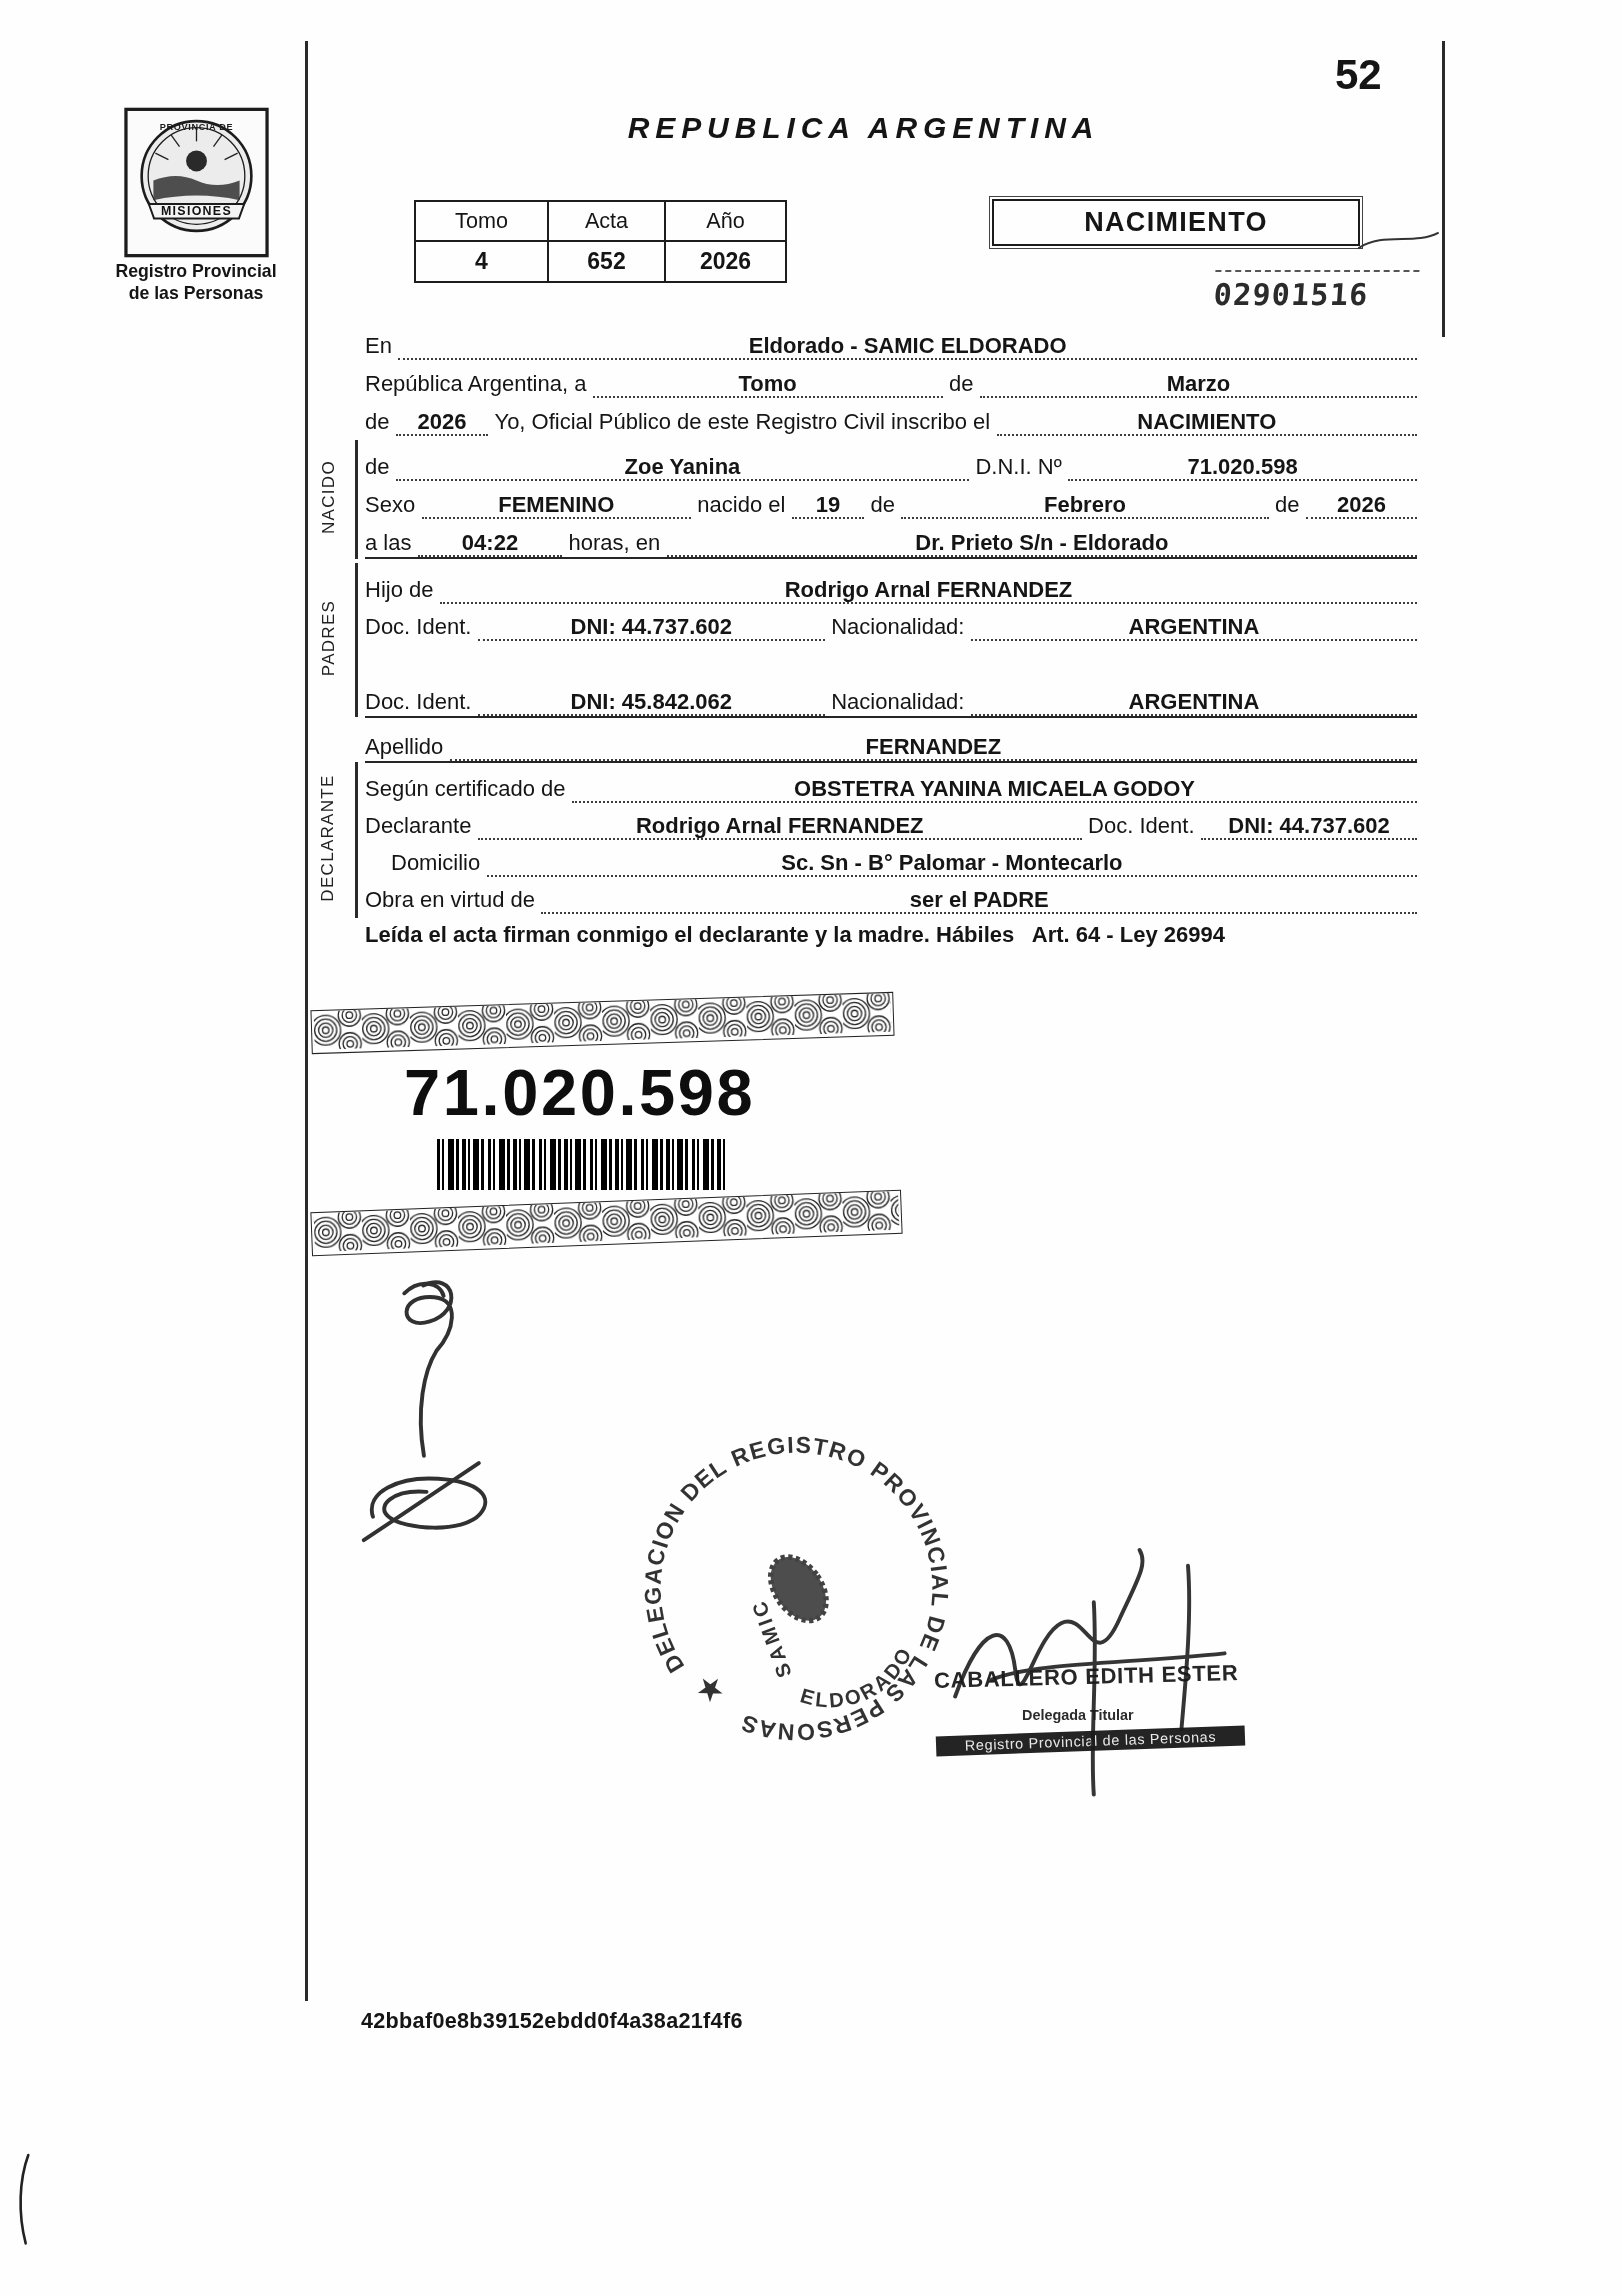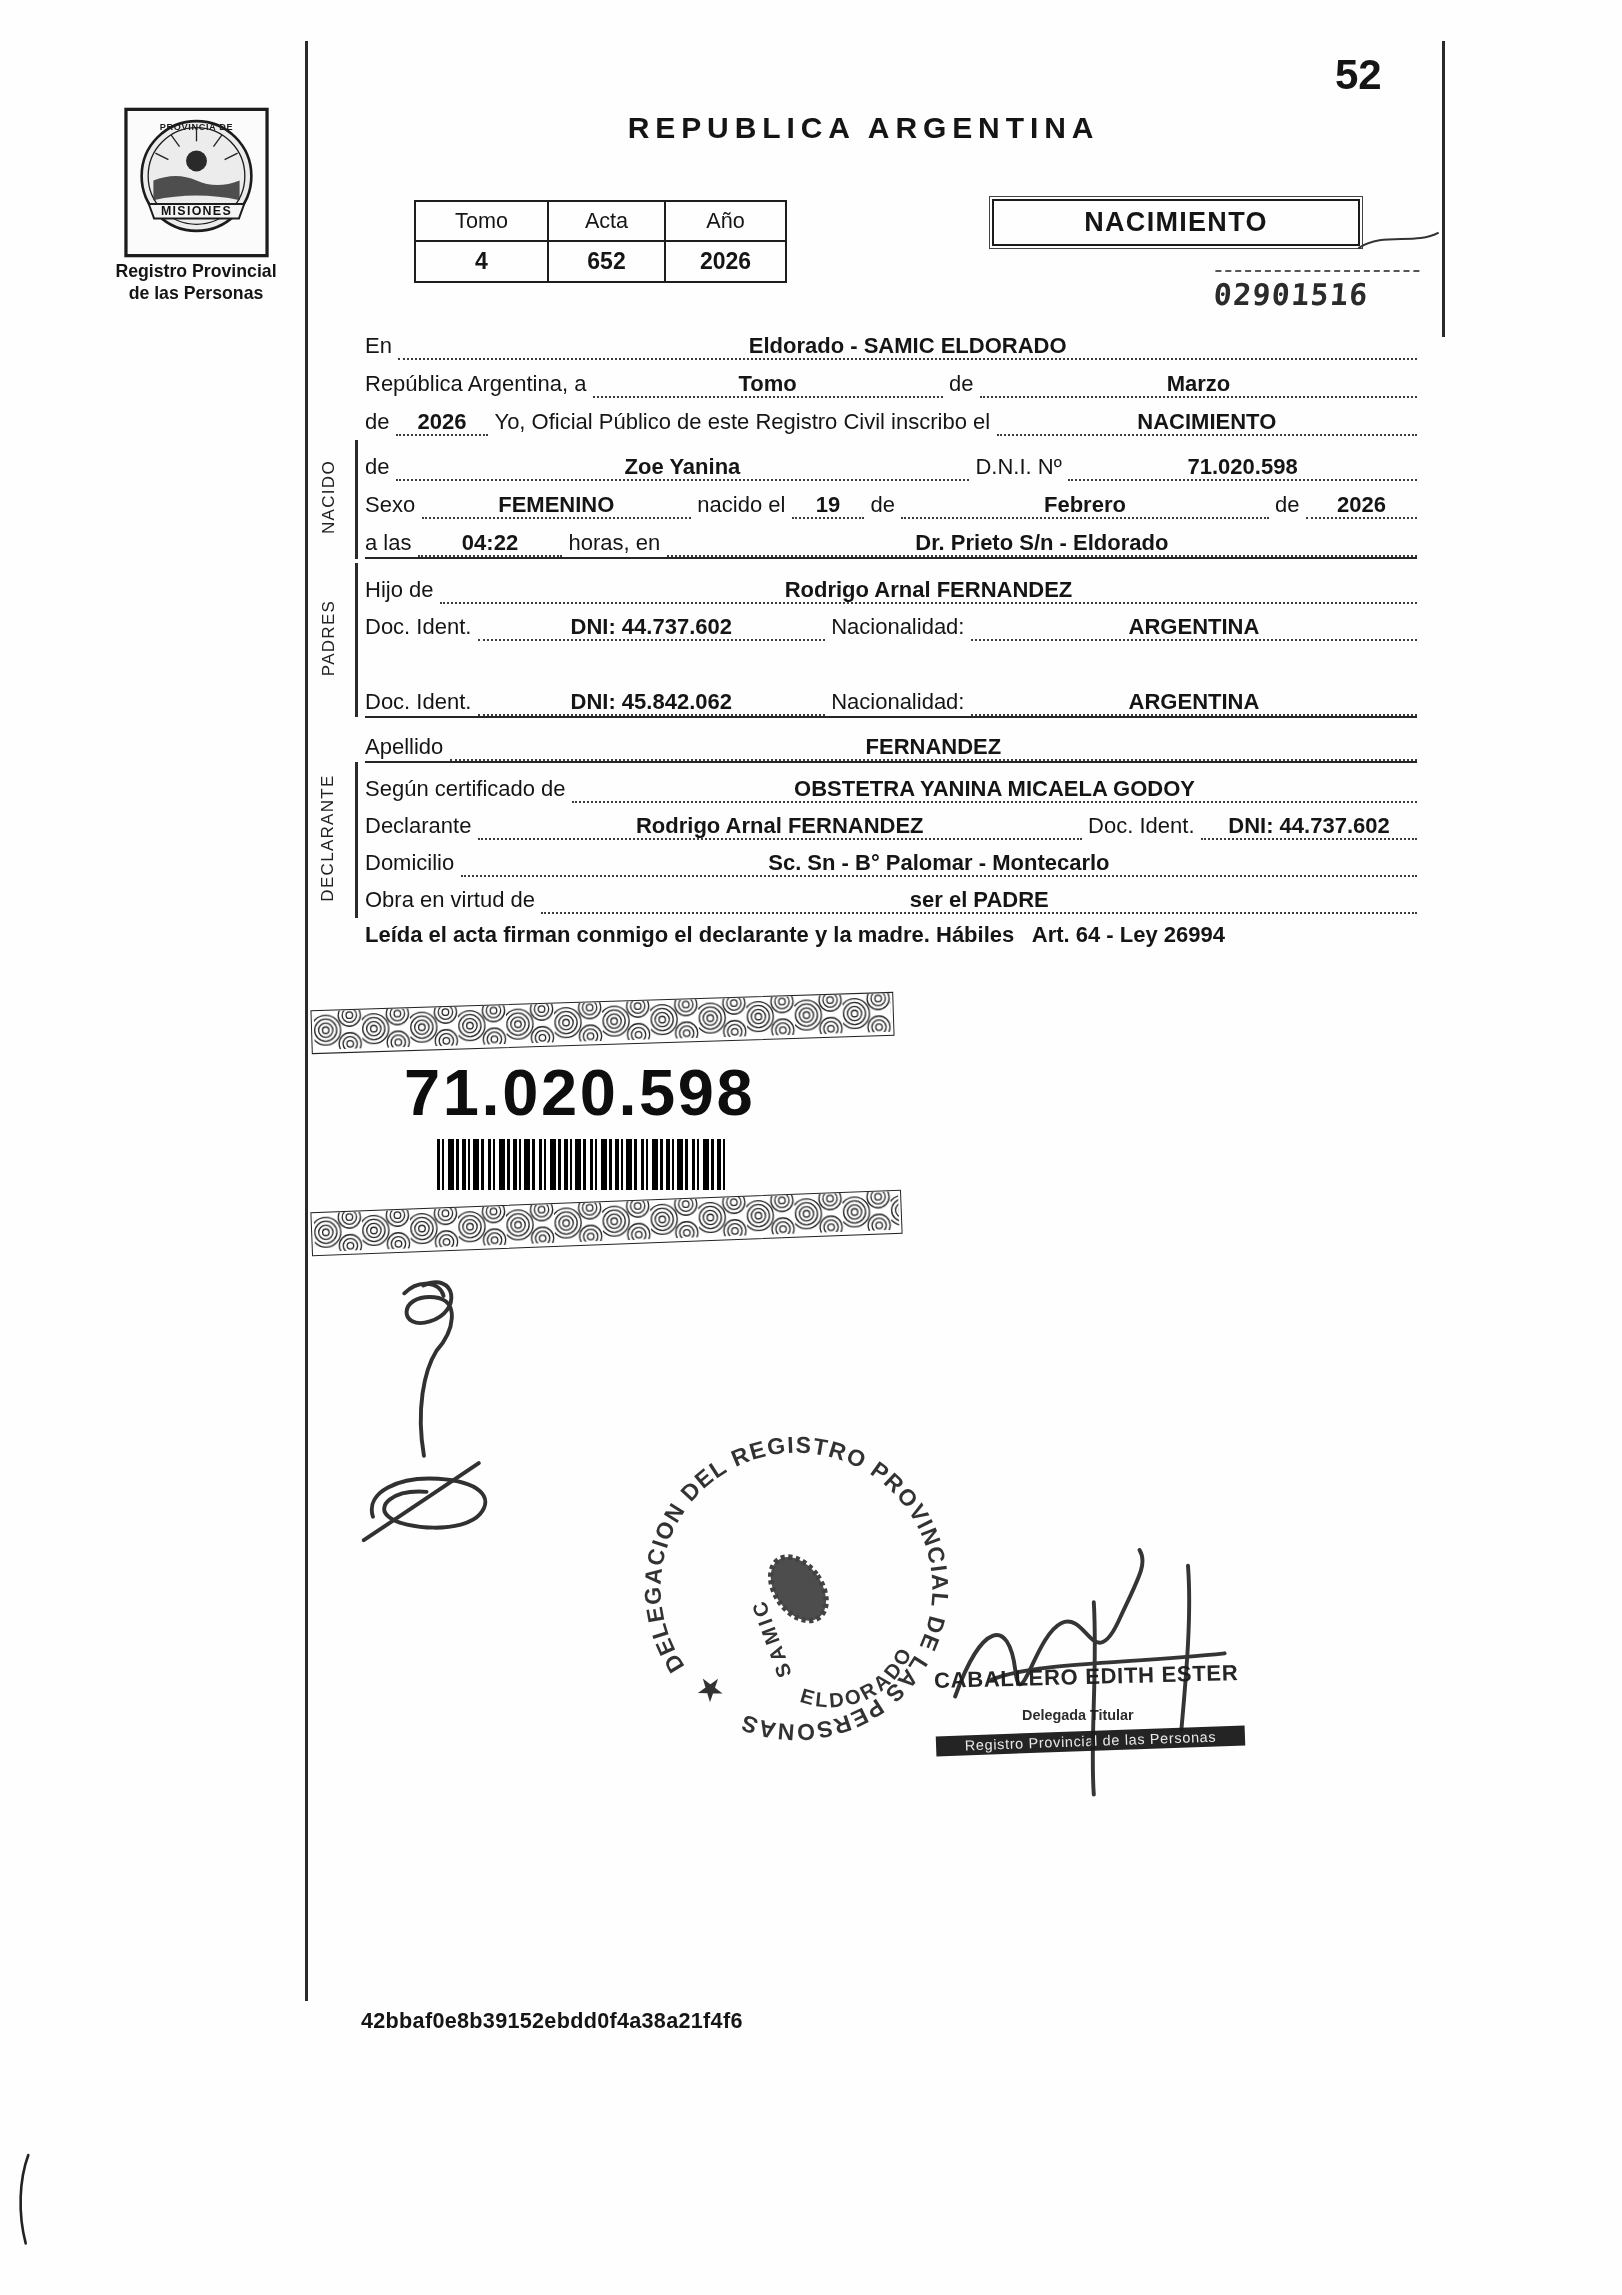--- a/index.html
+++ b/index.html
@@ -7,21 +7,21 @@
         font-family:"Liberation Sans",sans-serif;color:#151515;}
   .abs{position:absolute;}
 
   
   .vline{position:absolute;background:#2a2a2a;}
   .secbar{position:absolute;left:355px;width:3.3px;background:#2a2a2a;}
 
   
   .page-number{position:absolute;left:1335px;top:51px;font-size:42px;font-weight:bold;}
   .doc-title{position:absolute;left:366px;top:111px;width:995px;text-align:center;
-             font-size:30px;font-weight:bold;letter-spacing:5.9px;}
+             font-size:30px;font-weight:bold;letter-spacing:5.9px;font-style:italic;}
 
   .rec-table{position:absolute;left:414px;top:200px;border-collapse:collapse;font-size:21.6px;}
   .rec-table th,.rec-table td{border:2px solid #1d1d1d;text-align:center;padding:5.9px 0;}
   .rec-table th{font-weight:normal;width:131px;}
   .rec-table th.c2{width:115px;} .rec-table th.c3{width:119px;}
   .rec-table td{font-weight:bold;font-size:23px;}
 
   .type-box{position:absolute;left:992px;top:199px;width:364px;height:43px;
             border:2.6px solid #1b1b1b;outline:1.3px solid #444;outline-offset:2.6px;
             display:flex;align-items:center;justify-content:center;
@@ -211,21 +211,21 @@
       <span class="fill">OBSTETRA YANINA MICAELA GODOY</span>
     </div>
 
     <div class="row" style="top:803px;">
       <span class="lbl">Declarante</span>
       <span class="fill f15">Rodrigo Arnal FERNANDEZ</span>
       <span class="lbl mid">Doc. Ident.</span>
       <span class="fill w330">DNI: 44.737.602</span>
     </div>
 
-    <div class="row" style="top:840px;">
+    <div class="row" style="top:840px;margin-left:26px;">
       <span class="lbl">Domicilio</span>
       <span class="fill">Sc. Sn - B° Palomar - Montecarlo</span>
     </div>
 
     <div class="row" style="top:877px;">
       <span class="lbl">Obra en virtud de</span>
       <span class="fill">ser el PADRE</span>
     </div>
 
     <div class="closing">Leída el acta firman conmigo el declarante y la madre. Hábiles   Art. 64 - Ley 26994</div>

